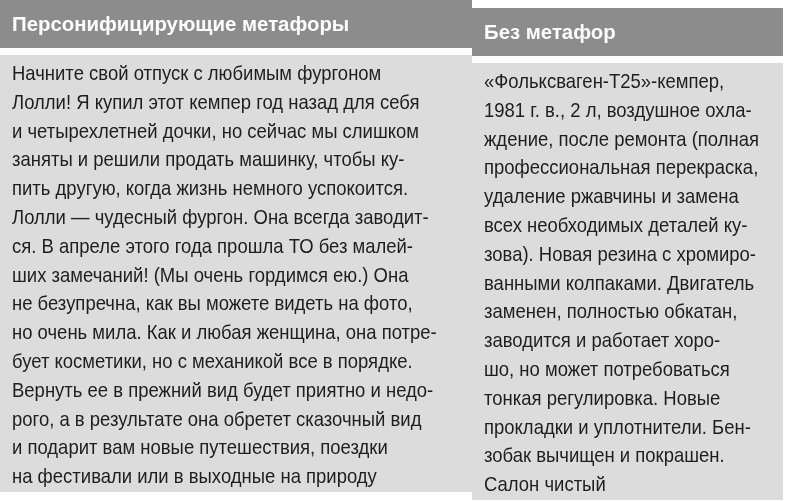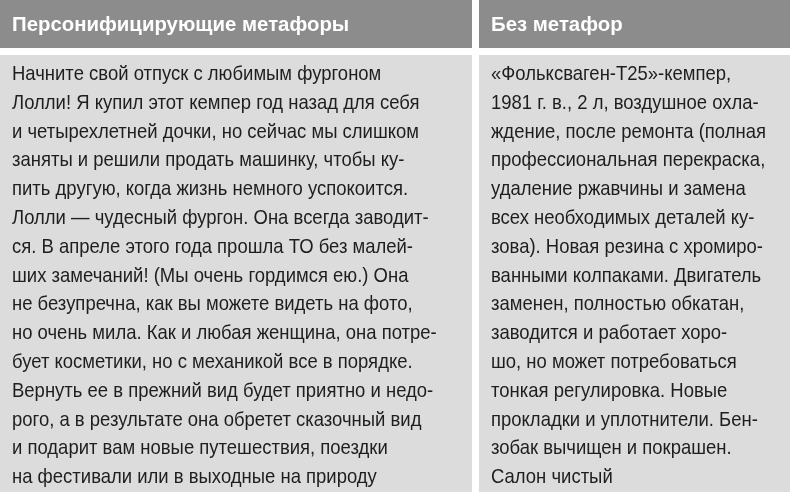--- a/index.html
+++ b/index.html
@@ -10,29 +10,28 @@
     overflow: hidden;
     background: var(--page-bg, #ffffff);
     font-family: "Liberation Sans", sans-serif;
   }
   .grid {
     position: absolute;
     left: 0;
     top: 0;
     width: 790px;
     display: flex;
-    gap: 7px;
   }
   .col {
     display: flex;
     flex-direction: column;
     gap: 7px;
   }
   .col.left  { width: 472px; }
-  .col.right { width: 311px; }
+  .col.right { width: 311px; margin-top: 8px; }
   .th {
     height: 48px;
     box-sizing: border-box;
     background: var(--header-bg, #8c8c8c);
     color: var(--header-text, #ffffff);
     display: flex;
     align-items: center;
     padding-left: 12px;
     font-size: 21px;
     font-weight: bold;

